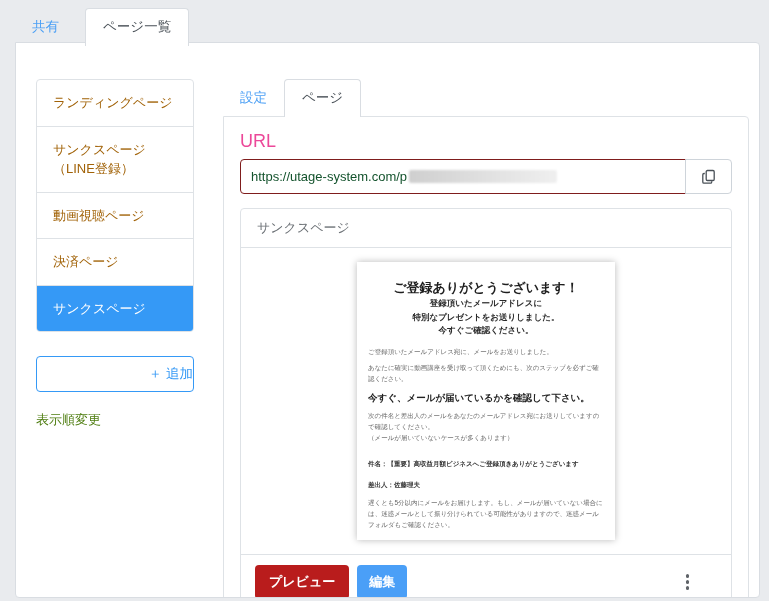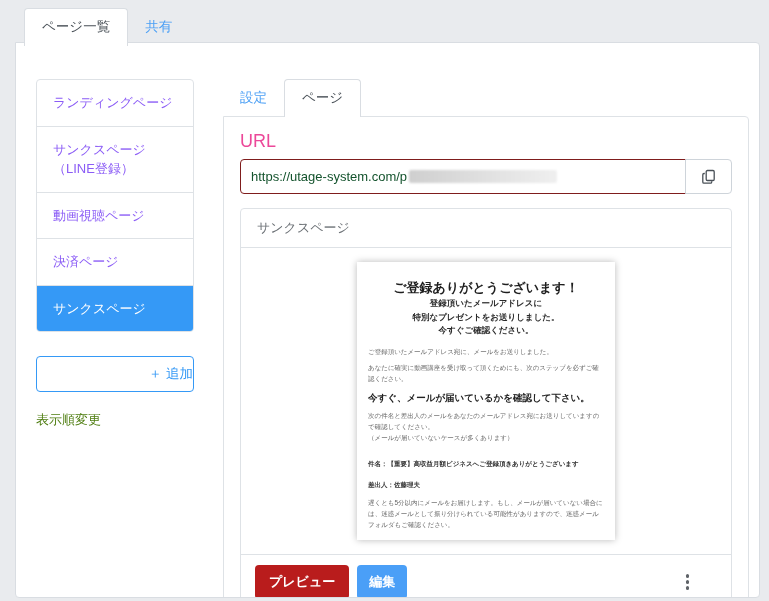--- a/index.html
+++ b/index.html
@@ -23,21 +23,21 @@
   
   .outer-panel {
     position:absolute; top:42px; left:15px; width:745px; height:556px;
     background:#fff; border:1px solid #d9dde2; border-radius:0 4px 4px 4px;
     overflow:hidden;
   }
   
   .sidebar { position:absolute; left:20px; top:36px; width:158px; }
   .sidebar-list { border:1px solid #dee2e6; border-radius:4px; background:#fff; }
   .sidebar-item {
-    padding:13px 16px; font-size:13px; color:#8b5cf6;
+    padding:13px 16px; font-size:13px; color:#a16207;
     border-bottom:1px solid #dee2e6; cursor:pointer;
     white-space:pre-line; line-height:1.5;
   }
   .sidebar-item:last-child { border-bottom:none; border-radius:0 0 3px 3px; }
   .sidebar-item.active { background:#3599f6; color:#fff; border-color:#3599f6; }
   .add-button {
     margin-top:24px; width:100%; padding:8px 0; text-align:right;
     background:#fff; border:1px solid #3599f6; border-radius:4px;
     color:#3599f6; font-size:13.5px; cursor:pointer;
   }
@@ -97,22 +97,22 @@
   .btn-preview { background:#b91c1c; }
   .btn-edit { background:#4a9ff7; margin-left:8px; padding:8px 12px; }
   .kebab { margin-left:auto; margin-right:24px; display:flex; flex-direction:column; gap:2.5px; cursor:pointer; padding:4px; }
   .kebab i { width:3.5px; height:3.5px; border-radius:50%; background:#5f6368; }
   .copy-svg { width:16px; height:16px; stroke:#495057; fill:none; stroke-width:1.3; }
 </style>
 </head>
 <body>
 
 <div class="top-tabbar">
+  <div class="tab inactive">共有</div>
   <div class="tab active">ページ一覧</div>
-  <div class="tab inactive">共有</div>
 </div>
 
 <div class="outer-panel">
 
   <div class="sidebar">
     <div class="sidebar-list">
       <div class="sidebar-item">ランディングページ</div>
       <div class="sidebar-item">サンクスページ
 （LINE登録）</div>
       <div class="sidebar-item">動画視聴ページ</div>

